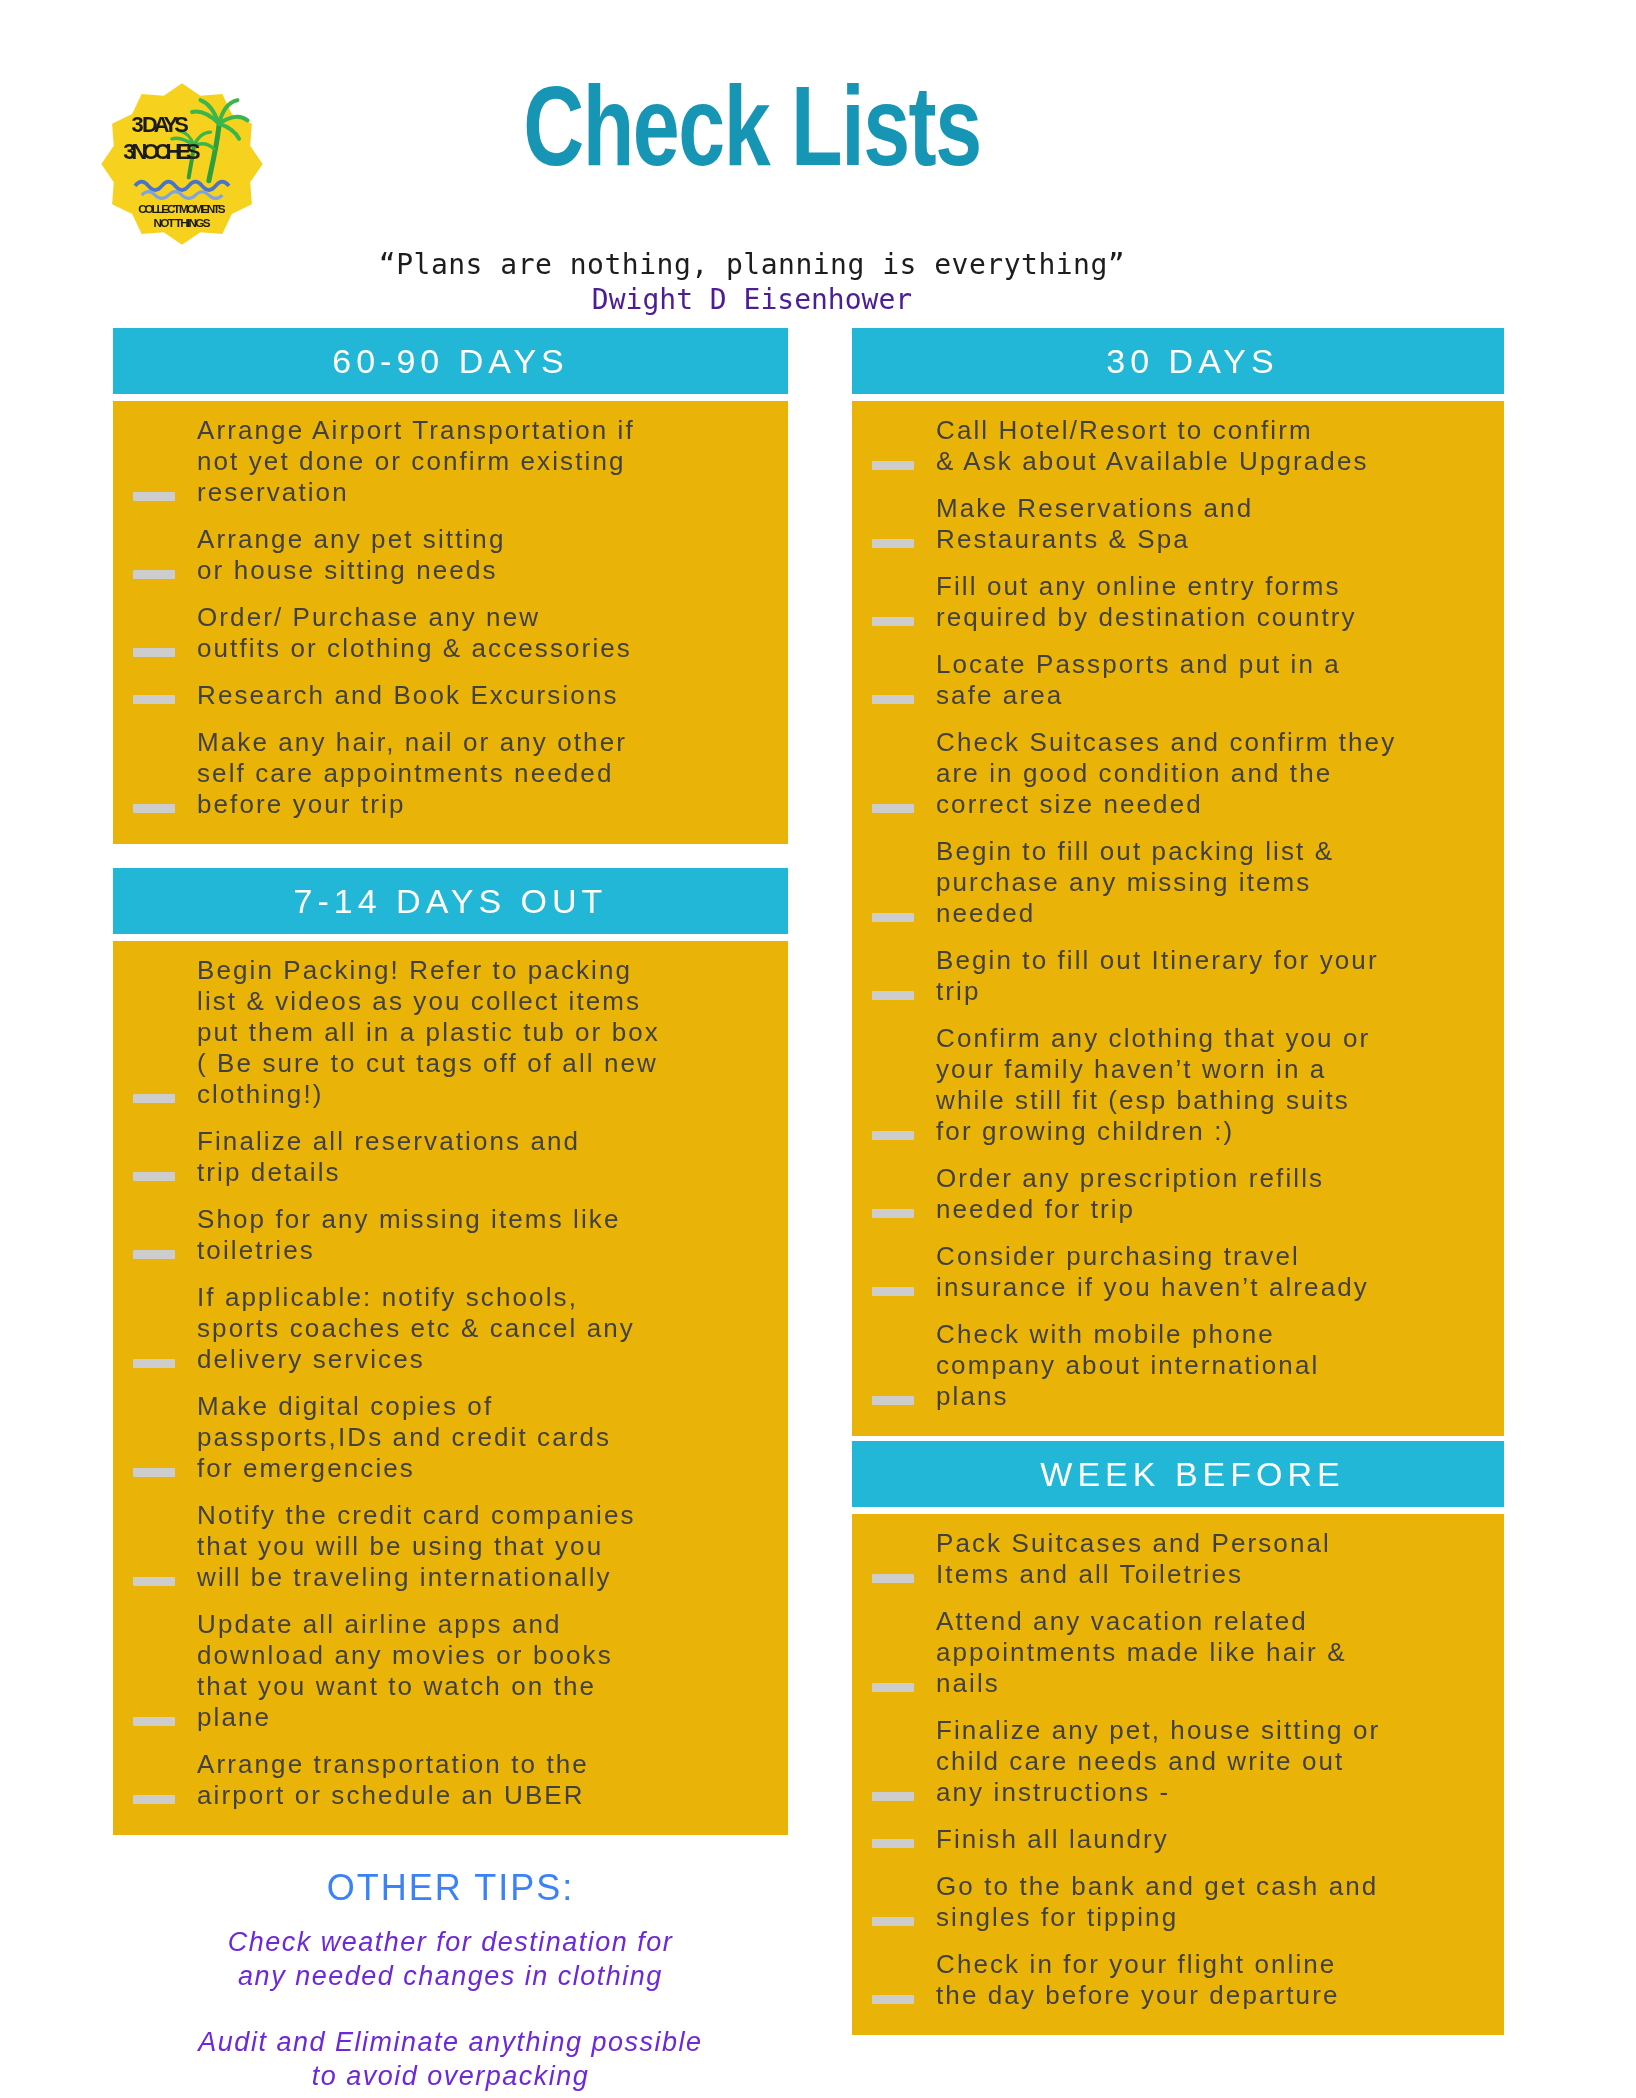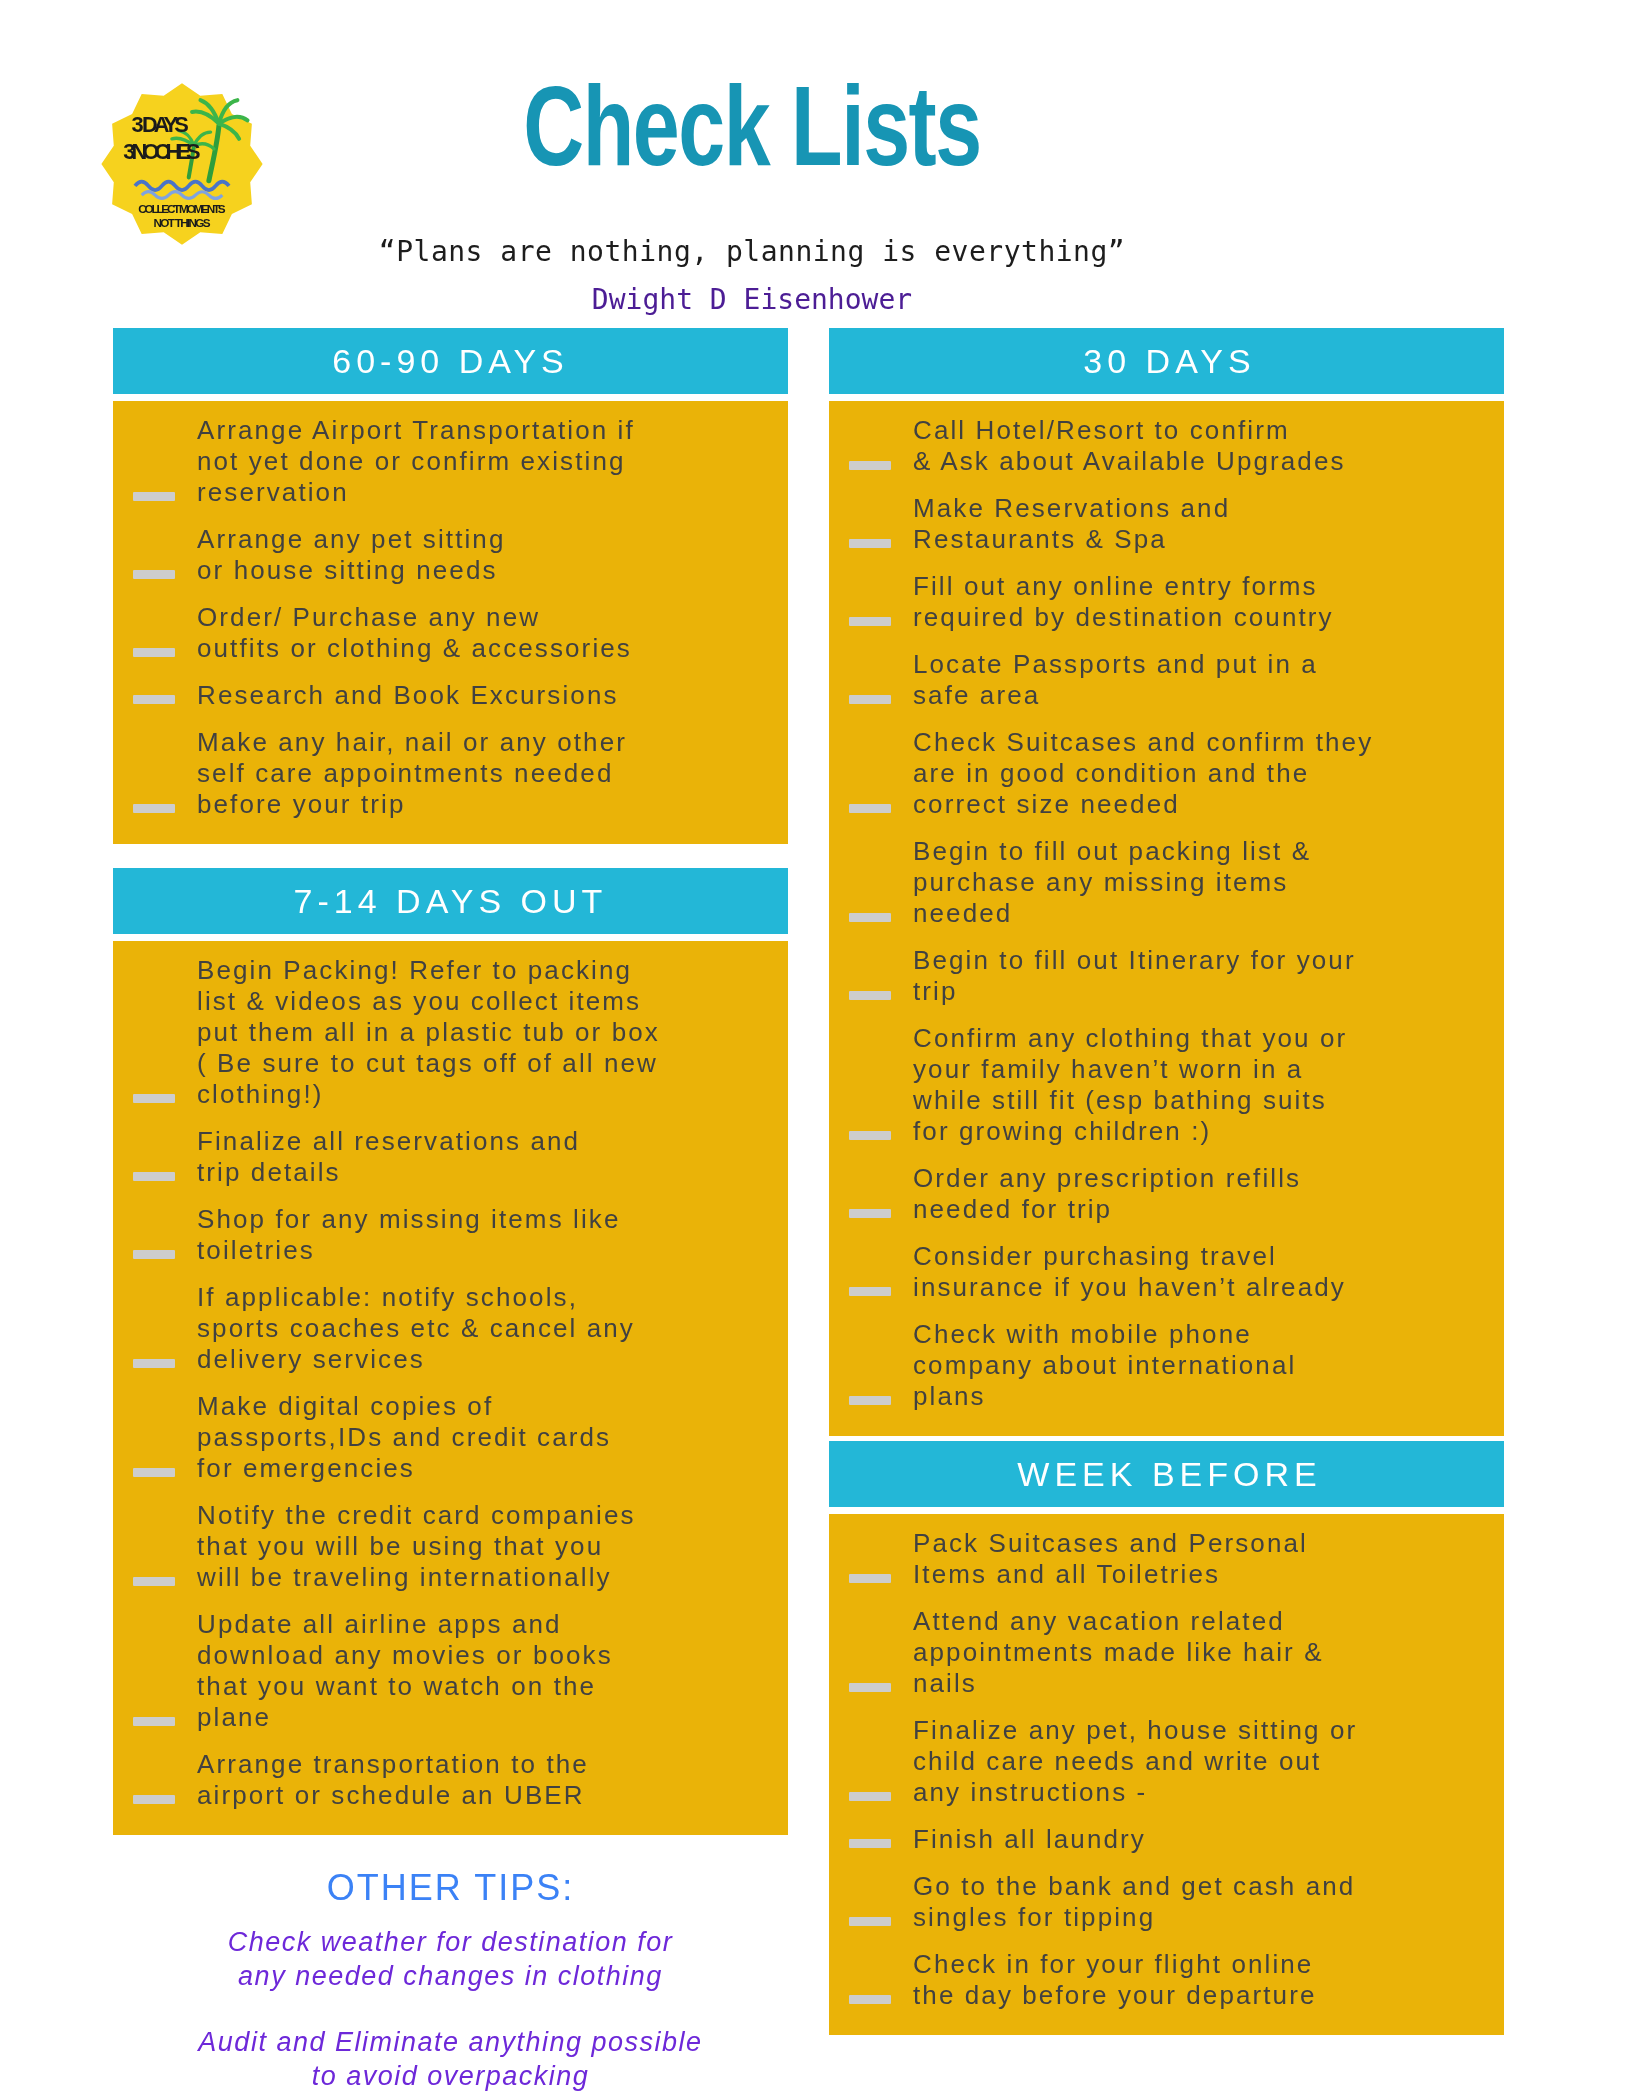--- a/index.html
+++ b/index.html
@@ -8,30 +8,30 @@
     overflow:hidden; font-family:"Liberation Sans", sans-serif;
   }
   
   .logo { position:absolute; left:98px; top:80px; }
   .main-title {
     position:absolute; top:66px; left:0; width:100%; margin:0;
     text-align:center; font-size:114px; line-height:1.05; font-weight:700;
     color:#1795b4; transform:scaleX(0.74); letter-spacing:-2px;
   }
   .quote {
-    position:absolute; top:235px; left:0; width:100%; text-align:center;
+    position:absolute; top:248px; left:0; width:100%; text-align:center;
     font-family:"DejaVu Sans Mono", monospace; font-size:28px; color:#1d1d1d;
     letter-spacing:0.5px;
   }
   .author {
     position:absolute; top:283px; left:0; width:100%; text-align:center;
     font-family:"DejaVu Sans Mono", monospace; font-size:28px; color:#4c1d95;
   }
   
-  .columns { position:absolute; top:328px; left:113px; display:flex; gap:41px; align-items:flex-start; }
+  .columns { position:absolute; top:328px; left:113px; display:flex; gap:64px; align-items:flex-start; }
   .col-left  { width:675px; }
   .col-right { width:681px; }
   .bar {
     height:66px; background:#23b7d7; color:#ffffff;
     display:flex; align-items:center; justify-content:center;
     font-size:34px; letter-spacing:5px; font-weight:400;
   }
   .panel { background:#eab308; margin-top:7px; padding:14px 6px 24px 0; }
   .gap-lg { margin-top:24px; }
   .gap-sm { margin-top:5px; }

